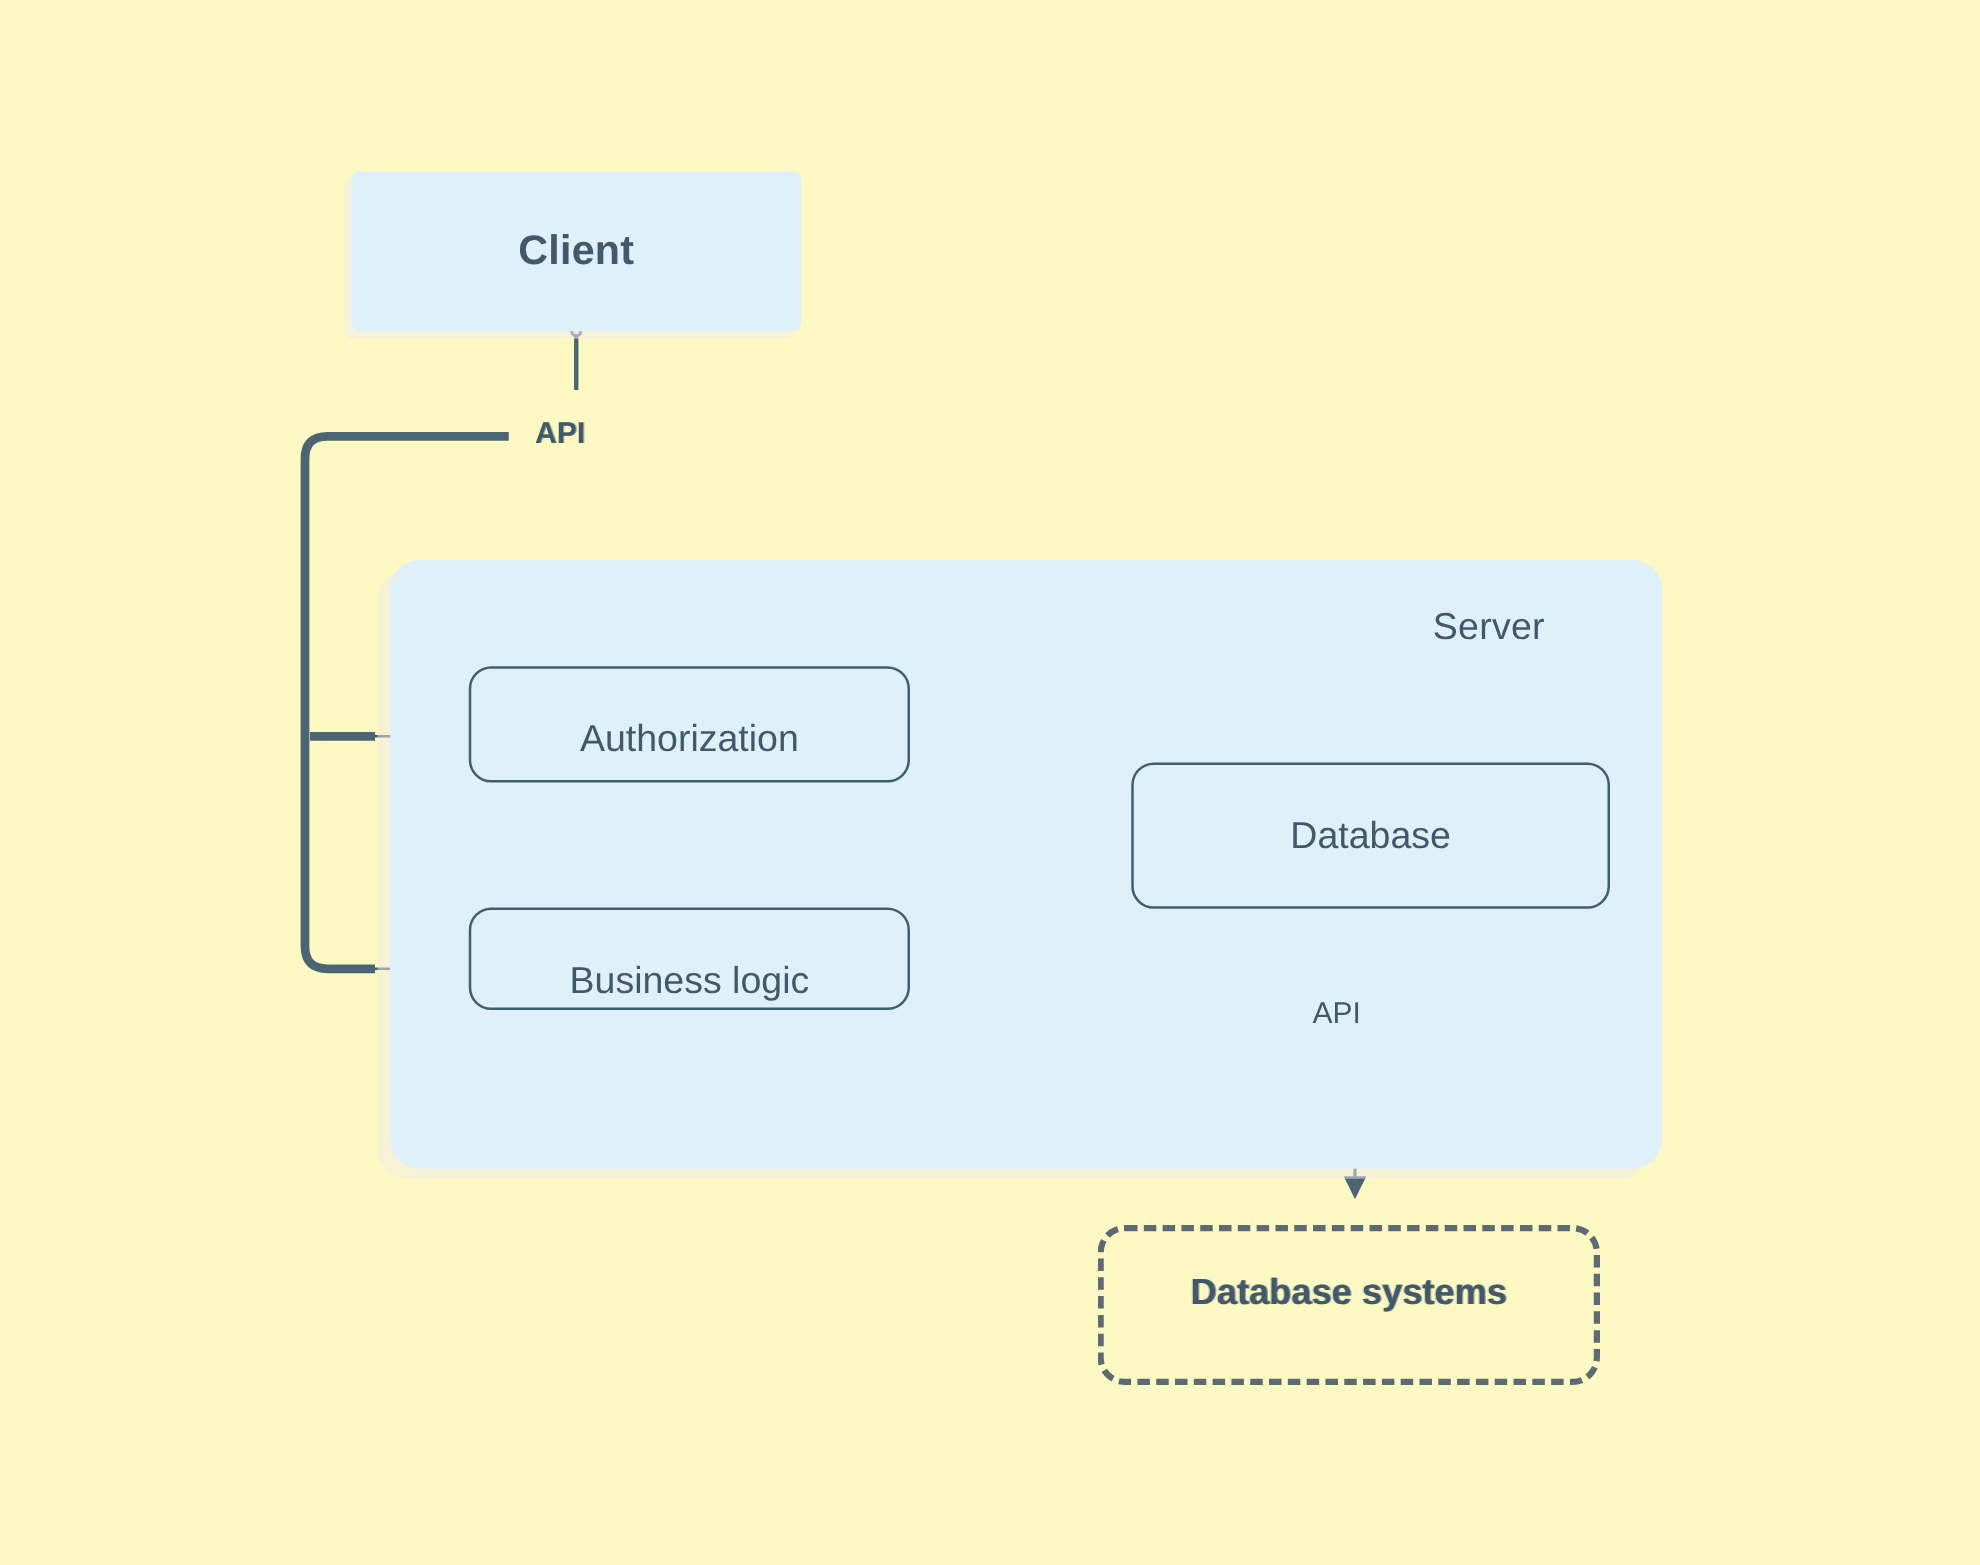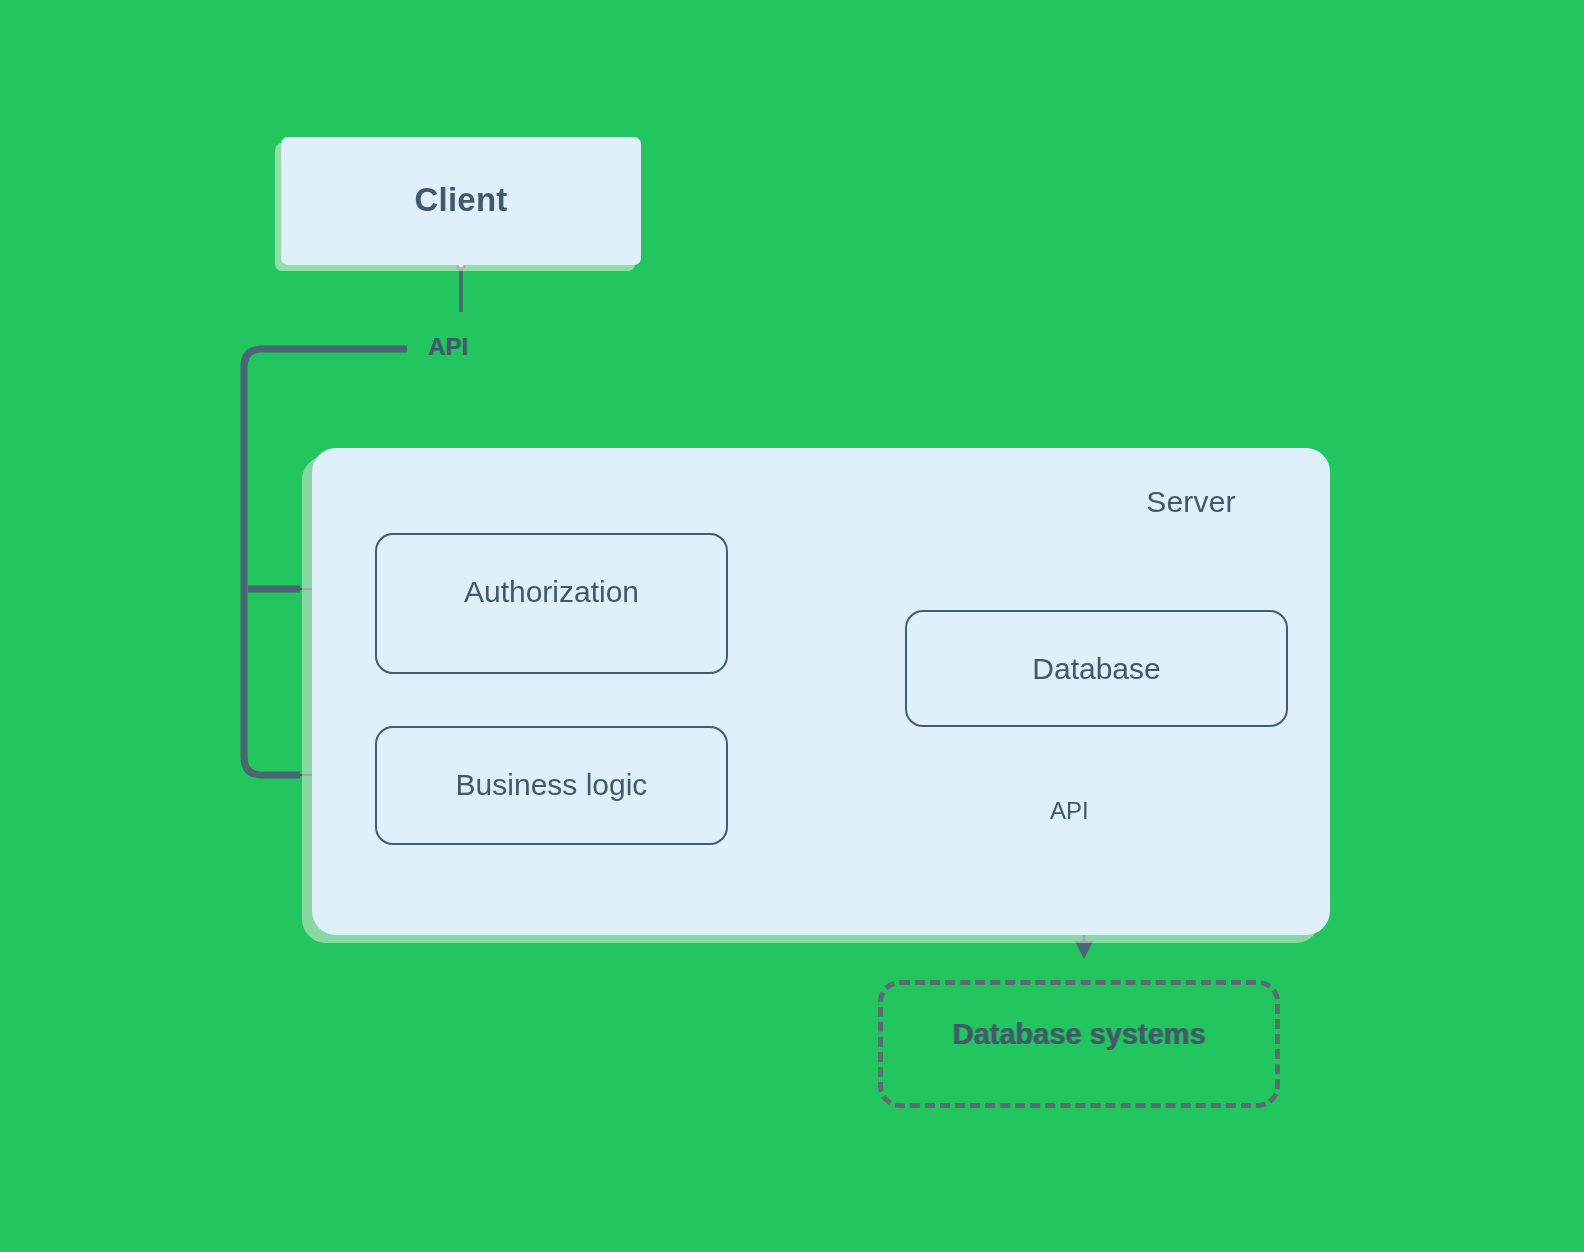--- a/index.html
+++ b/index.html
@@ -11,21 +11,21 @@
   body {
     width: 1584px;
     height: 1252px;
     font-family: "Liberation Sans", sans-serif;
     overflow: hidden;
   }
   #canvas {
     position: relative;
     width: 1584px;
     height: 1252px;
-    background: #22c55e;
+    background: #fef9c3;
   }
   #wires {
     position: absolute;
     left: 0;
     top: 0;
     width: 1584px;
     height: 1252px;
     pointer-events: none;
   }
 
@@ -87,24 +87,24 @@
     border: 2px solid #3f5f70;
     border-radius: 18px;
     box-sizing: border-box;
   }
   .card .node-label {
     font-size: 30px;
     font-weight: normal;
     color: #41596a;
   }
 
-  #auth-box      { left: 375px; top: 533px; width: 353px; height: 141px; }
+  #auth-box      { left: 375px; top: 533px; width: 353px; height: 93px; }
   #auth-box .node-label { top: 40px; }
 
-  #logic-box     { left: 375px; top: 726px; width: 353px; height: 119px; }
+  #logic-box     { left: 375px; top: 726px; width: 353px; height: 82px; }
   #logic-box .node-label { top: 40px; }
 
   #database-box  { left: 905px; top: 610px; width: 383px; height: 117px; }
   #database-box .node-label { top: 40px; }
 
   
   #external-box {
     position: absolute;
     left: 878px;
     top: 980px;

